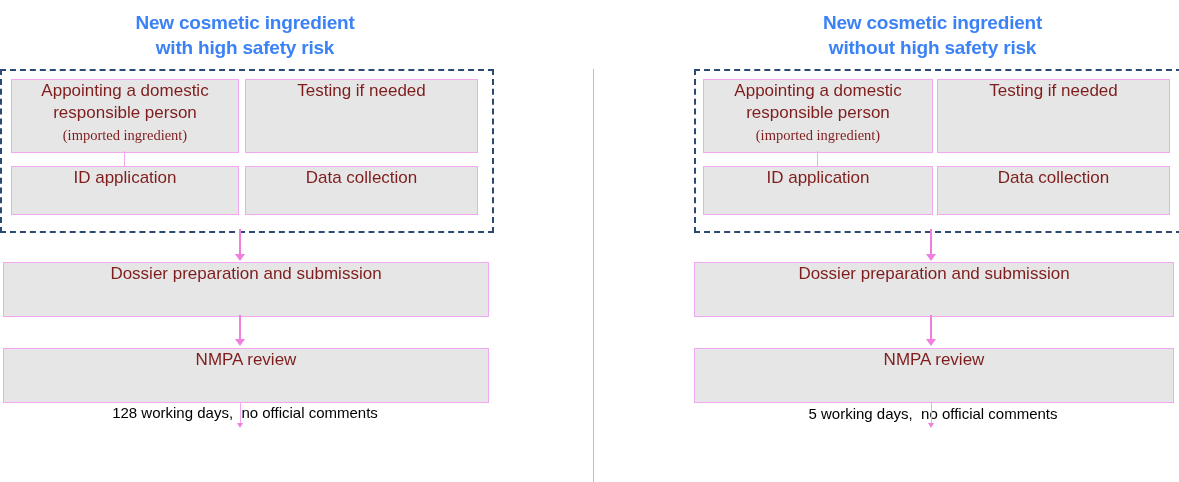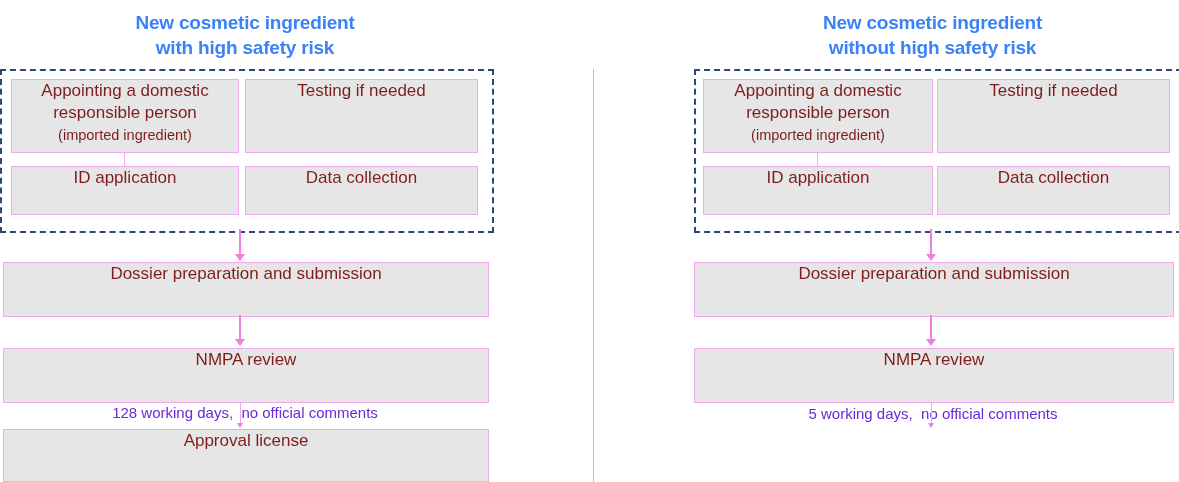--- a/index.html
+++ b/index.html
@@ -60,21 +60,21 @@
     background: #e6e6e6;
     border: 1px solid #f2a8ee;
     display: flex;
     align-items: flex-start;
     justify-content: center;
     text-align: center;
     font-size: 17px;
     line-height: 22px;
     color: #7f1d1d;
   }
-  .pbox .line-small { font-size: 14.5px; display: block; }
+  .pbox .line-small { font-size: 14.5px; display: block; font-family: Liberation Serif, serif; }
   .pbox .line-main  { display: block; }
   .pbox .stack { width: 100%; }
 
   
   .vline {
     position: absolute;
     width: 2px;
     background: #f07fe0;
   }
   .vline-thin {
@@ -95,21 +95,21 @@
     border-left: 3.5px solid transparent;
     border-right: 3.5px solid transparent;
     border-top: 5px solid #f07fe0;
   }
 
   
   .note {
     position: absolute;
     font-size: 15px;
     line-height: 20px;
-    color: #6d28d9;
+    color: #000000;
     white-space: pre;
     text-align: center;
     background: #ffffff;
   }
 </style>
 </head>
 <body>
 
 <div class="column col-left">
 
@@ -151,23 +151,20 @@
   <div class="arrowhead" style="left:235px; top:339px;"></div>
 
   <div class="pbox" style="left:3px; top:348px; width:484px; height:53px;">
     <span>NMPA review</span>
   </div>
 
   <div class="note" style="left:3px; top:403px; width:484px;">128 working days,  no official comments</div>
   <div class="vline-thin" style="left:240px; top:402px; height:23px;"></div>
   <div class="arrowhead-sm" style="left:237px; top:423px;"></div>
 
-  <div class="pbox" style="left:3px; top:429px; width:484px; height:51px;">
-    <span>Approval license</span>
-  </div>
 
 </div>
 
 <div class="divider"></div>
 
 <div class="column col-right" style="left:0;width:1179px;">
 
   <div class="title">New cosmetic ingredient
 without high safety risk</div>
 

